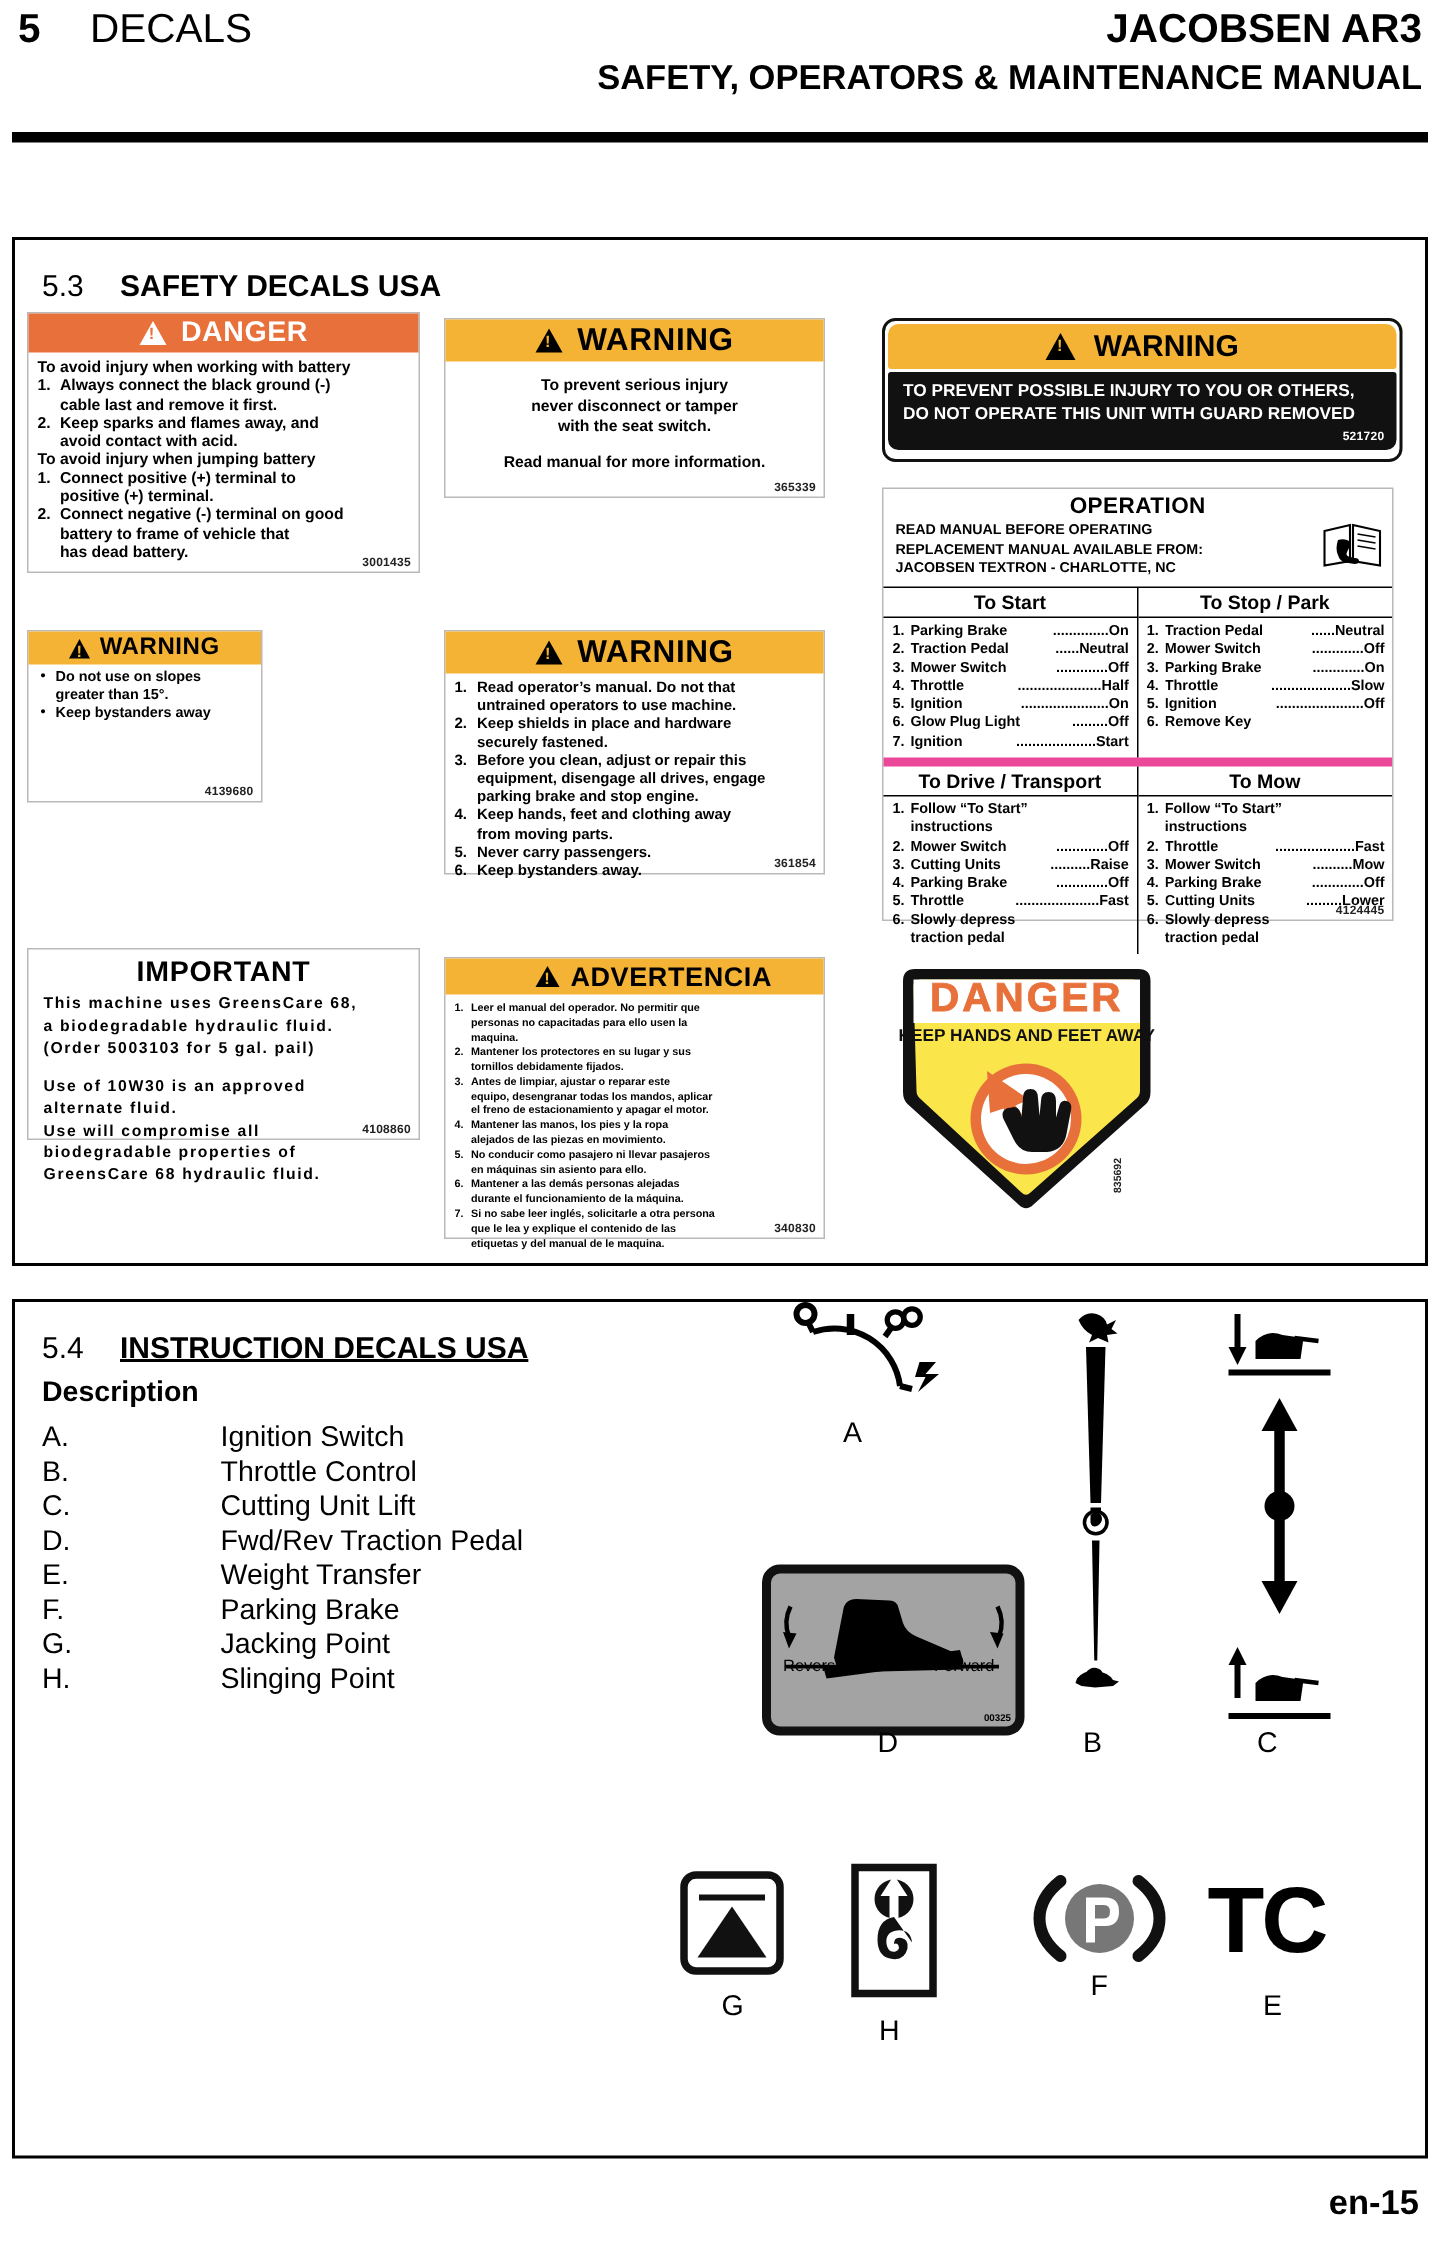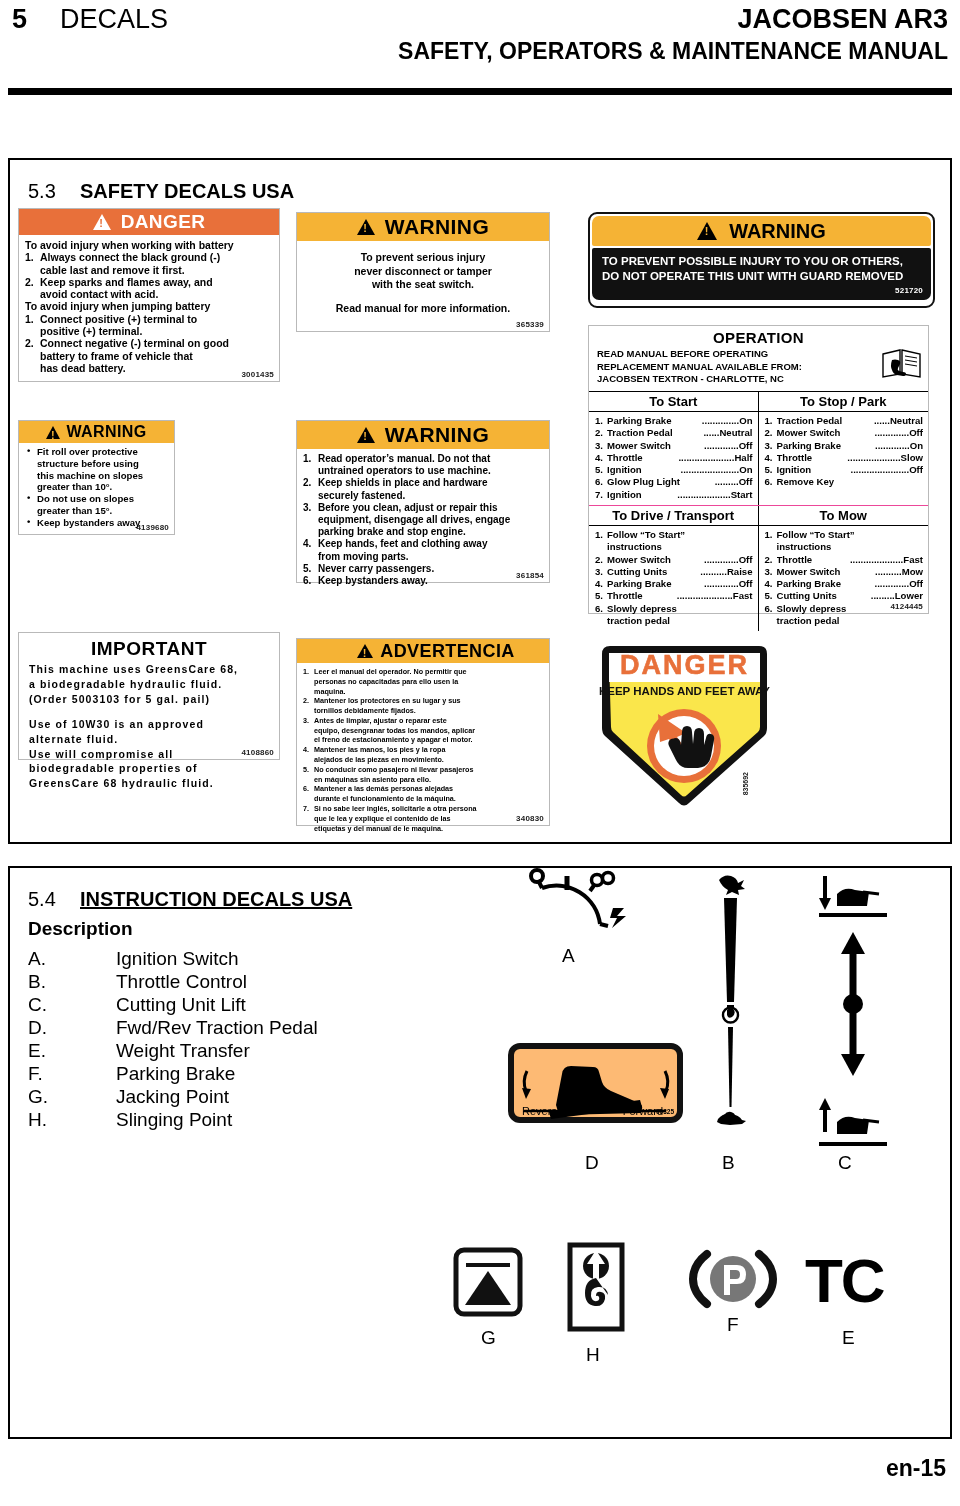--- a/index.html
+++ b/index.html
@@ -94,42 +94,42 @@
   .op-grid{ display:grid; grid-template-columns:1fr 1fr; border-top:1px solid #000; }
   .op-cell{ border-right:1px solid #000; }
   .op-cell:nth-child(2n){ border-right:none; }
   .op-sub{ text-align:center; font-size:13px; font-weight:bold; padding:2px 0; border-bottom:1px solid #000; }
   .op-list{ font-size:9.6px; font-weight:bold; line-height:1.28; padding:3px 5px 4px 6px; min-height:92px; position:relative; }
   .op-row{ display:flex; white-space:nowrap; }
   .op-row .num{ width:12px; flex:0 0 12px; }
   .op-row .lbl{ flex:1 1 auto; overflow:hidden; }
   .op-row .val{ flex:0 0 auto; }
   .op-cont{ padding-left:12px; }
-  .op-divider{ border-top:1px solid #ec4899; }
+  .op-divider{ border-top:6px solid #ec4899; }
 
   
   #decal-hands{
     position:absolute; left:592px; top:640px; width:185px; height:172px;
   }
   .shield-shape{
     width:100%; height:100%;
   }
   #hands-partno{
     position:absolute; right:28px; bottom:40px; font-size:7px; font-weight:bold;
     transform:rotate(-90deg); transform-origin:right bottom; color:#222;
   }
 
   
   #instr-head-num { left:28px; top:888px; }
   #instr-head-txt { left:80px; top:888px;text-decoration:underline; }
   #desc-title { position:absolute; left:28px; top:918px; font-size:19px; font-weight:bold; }
   .desc-list { position:absolute; left:28px; top:948px; font-size:19px; line-height:1.21; }
   .desc-row { display:flex; }
   .desc-key { width:88px; flex:0 0 88px; }
-  .desc-val { flex:1 1 auto; }
+  .desc-val { flex:1 1 auto;margin-left:31px; }
 
   .icon-label{ position:absolute; font-size:19px; }
 
   .footer-page{
     position:absolute; right:14px; top:1455px; font-size:23px; font-weight:bold;
   }
 
   svg { display:block; }
 </style>
 </head>
@@ -410,26 +410,20 @@
   <div class="partno">4124445</div>
 </div>
 
 <div class="decal" id="decal-rops">
   <div class="decal-band band-warning" style="height:22px;font-size:16px;gap:6px;">
     <span class="tri tri-black tri-black-on-amber" style="border-left-width:7px;border-right-width:7px;border-bottom-width:13px;"></span>
     <span>WARNING</span>
   </div>
   <div class="decal-body" style="font-size:9.6px;line-height:1.23;padding-top:3px;">
     <ul class="dotlist">
-      <li>
-        <div>Fit roll over protective</div>
-        <div>structure before using</div>
-        <div>this machine on slopes</div>
-        <div>greater than 10°.</div>
-      </li>
       <li>
         <div>Do not use on slopes</div>
         <div>greater than 15°.</div>
       </li>
       <li>
         <div>Keep bystanders away</div>
       </li>
     </ul>
   </div>
   <div class="partno">4139680</div>
@@ -632,21 +626,21 @@
   <path d="M36 184 L48 206 L60 184 Z" fill="#000"></path>
   <circle cx="48" cy="134" r="10" fill="#000"></circle>
   <line x1="20" y1="262" x2="20" y2="236" stroke="#000" stroke-width="4"></line>
   <path d="M14 240 L26 240 L20 228 Z" fill="#000"></path>
   <path d="M32 252 q8 -8 18 -4 l14 2 l-2 14 l-30 0 z" fill="#000"></path>
   <line x1="58" y1="250" x2="74" y2="252" stroke="#000" stroke-width="3"></line>
   <line x1="14" y1="274" x2="82" y2="274" stroke="#000" stroke-width="4"></line>
 </svg>
 <div class="icon-label" style="left:838px;top:1152px;">C</div>
 
-<div style="position:absolute;left:508px;top:1043px;width:175px;height:80px;border:6px solid #111;border-radius:12px;background:#fdba74;">
+<div style="position:absolute;left:508px;top:1043px;width:175px;height:114px;border:6px solid #111;border-radius:12px;background:#a3a3a3;">
   <svg style="position:absolute;left:0;top:0;" width="163" height="86" viewBox="0 0 163 86">
     <path d="M13 22 q-5 10 -1 20" fill="none" stroke="#000" stroke-width="3"></path>
     <path d="M8 39 L17 40 L12 50 Z" fill="#000"></path>
     <path d="M151 22 q5 10 1 20" fill="none" stroke="#000" stroke-width="3"></path>
     <path d="M146 39 L155 40 L151 50 Z" fill="#000"></path>
     <path d="M42 56 L48 25 q1 -8 9 -8 l22 1 q5 0 6 5 l3 10 q2 6 9 9 l28 12 q4 2 3 6 l-1 4 l-82 2 z" fill="#000"></path>
     <path d="M35 63 L126 51 L128 58 L37 70 Z" fill="#000"></path>
     <line x1="10" y1="62" x2="152" y2="62" stroke="#000" stroke-width="2.5"></line>
   </svg>
   <div style="position:absolute;left:8px;top:56px;font-size:11px;">Reverse</div>

